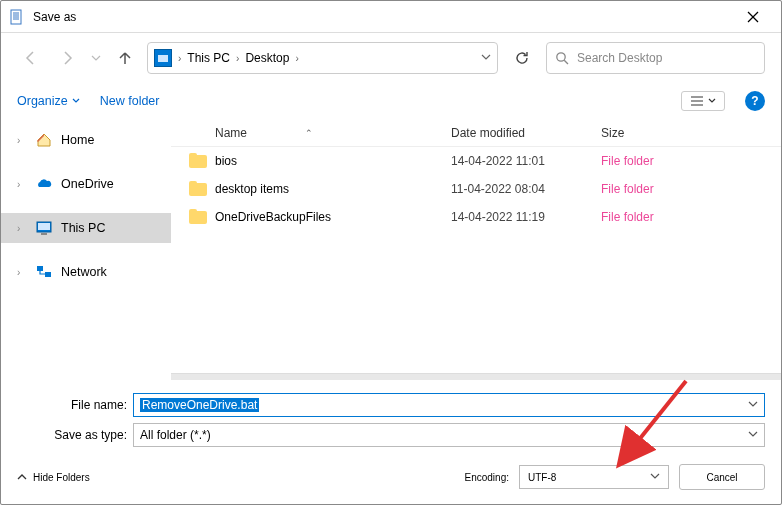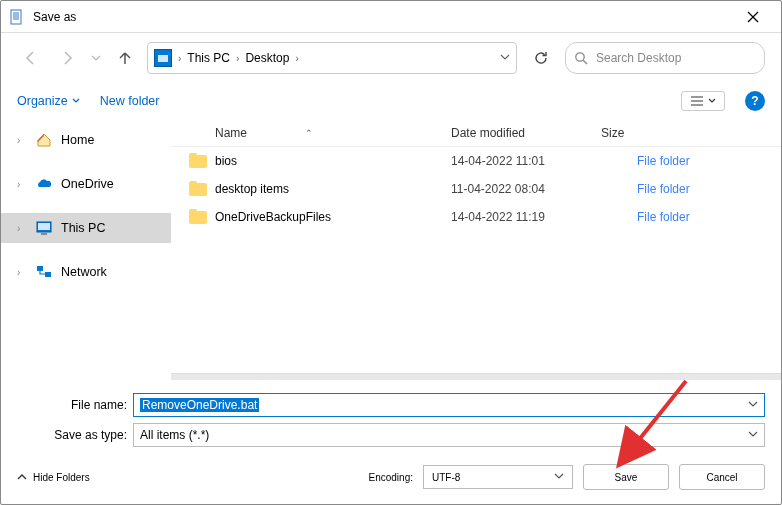--- a/index.html
+++ b/index.html
@@ -28,21 +28,21 @@
     flex: 1; display:flex; align-items:center; border:1px solid #ccc; border-radius:4px;
     height: 32px; padding: 0 6px; font-size: 12px; gap:6px;
   }
   .addressbar .pc-icon { width:18px;height:18px;background:#0078d4;border:1px solid #005a9e;display:flex;align-items:center;justify-content:center;}
   .addressbar .pc-icon::after{content:"";width:10px;height:7px;background:#cfe7ff;}
   .crumb { color:#000;}
   .chev { color:#666; font-size:10px;}
   .addr-end { flex:1;}
   .addr-drop { color:#666;}
   .refresh-btn { width:32px;height:32px;display:flex;align-items:center;justify-content:center;color:#444;}
-  .searchbox { width:200px;height:32px;border:1px solid #ccc;border-radius:12px;display:flex;align-items:center;padding:0 8px;gap:8px;font-size:12px;color:#888;}
+  .searchbox { width:219px;height:32px;border:1px solid #ccc;border-radius:4px;display:flex;align-items:center;padding:0 8px;gap:8px;font-size:12px;color:#888;}
 
   .toolbar {
     display:flex; align-items:center; height:36px; padding: 0 16px; gap:20px; font-size:12.5px;
   }
   .organize { color:#0066cc; display:flex;align-items:center;gap:4px;}
   .newfolder { color:#0066cc;}
   .tool-spacer{flex:1;}
   .viewbtn { display:flex;align-items:center;gap:4px;border:1px solid #ccc;border-radius:3px;padding:3px 8px;}
   .helpbtn { width:20px;height:20px;border-radius:50%;background:#0078d4;color:#fff;display:flex;align-items:center;justify-content:center;font-size:12px;font-weight:bold;}
 
@@ -61,21 +61,21 @@
   .col-name .sort{font-size:9px;color:#555;}
   .col-date { width:150px;}
   .col-type { width:120px;}
   .col-size { flex:1;}
   .filerow { display:flex; align-items:center; height:28px;}
   .filerow .fname { width:280px; padding-left:18px; display:flex;align-items:center;gap:8px;}
   .folder-ico { width:18px;height:16px;position:relative;}
   .folder-ico::before{content:"";position:absolute;left:0;top:2px;width:18px;height:13px;background:#ffd86b;border-radius:0 2px 2px 2px;}
   .folder-ico::after{content:"";position:absolute;left:0;top:0;width:8px;height:4px;background:#ffd86b;border-radius:2px 2px 0 0;}
   .filerow .fdate{width:150px;color:#444;}
-  .filerow .ftype{width:120px;color:#3b82f6;margin-left:36px;}
+  .filerow .ftype{width:120px;color:#ec4899;}
   .scroll-indicator{height:7px;background:#e8e8e8;margin-top:auto;border-top:1px solid #ddd;}
 
   .bottompanel { padding: 10px 16px 0 16px; font-size:12px;}
   .formrow { display:flex;align-items:center;height:30px;gap:6px;}
   .formrow .lbl { width:110px;text-align:right;}
   .formrow .field { flex:1;height:24px;border:1px solid #0078d4;display:flex;align-items:center;padding:0 6px;position:relative;}
   .formrow .field.plain{border-color:#bbb;}
   .field .selected { background:#0078d4;color:#fff;padding:0 2px;}
   .field .drop { margin-left:auto;color:#555;}
 
@@ -280,21 +280,21 @@
       <div class="field">
         <span class="selected">RemoveOneDrive.bat</span>
         <span class="drop"><svg width="10" height="10" viewBox="0 0 10 10">
               <path d="M1 3 L5 7 L9 3" fill="none" stroke="currentColor" stroke-width="1.2"></path>
             </svg></span>
       </div>
     </div>
     <div class="formrow">
       <div class="lbl">Save as type:</div>
       <div class="field plain">
-        <span>All items  (*.*)</span>
+        <span>All folder  (*.*)</span>
         <span class="drop"><svg width="10" height="10" viewBox="0 0 10 10">
               <path d="M1 3 L5 7 L9 3" fill="none" stroke="currentColor" stroke-width="1.2"></path>
             </svg></span>
       </div>
     </div>
   </div>
 
   <div class="footer">
     <div class="hide-folders">
       <svg width="10" height="10" viewBox="0 0 10 10">
@@ -303,21 +303,20 @@
       <span>Hide Folders</span>
     </div>
     <div class="foot-spacer"></div>
     <span>Encoding:</span>
     <div class="enc-select">
       <span>UTF-8</span>
       <span class="drop"><svg width="10" height="10" viewBox="0 0 10 10">
             <path d="M1 3 L5 7 L9 3" fill="none" stroke="currentColor" stroke-width="1.2"></path>
           </svg></span>
     </div>
-    <div class="btn">Save</div>
     <div class="btn">Cancel</div>
   </div>
 
   <svg class="arrow-annot" style="left:615px;top:375px;width:80px;height:95px;" viewBox="0 0 80 95">
     <defs>
         <marker id="ah" markerWidth="10" markerHeight="10" refX="6" refY="5" orient="auto">
           <path d="M0 0 L10 5 L0 10 Z" fill="#e03030"></path>
         </marker>
       </defs>
     <line x1="70" y1="5" x2="10" y2="80" stroke="#e03030" stroke-width="4" marker-end="url(#ah)"></line>

